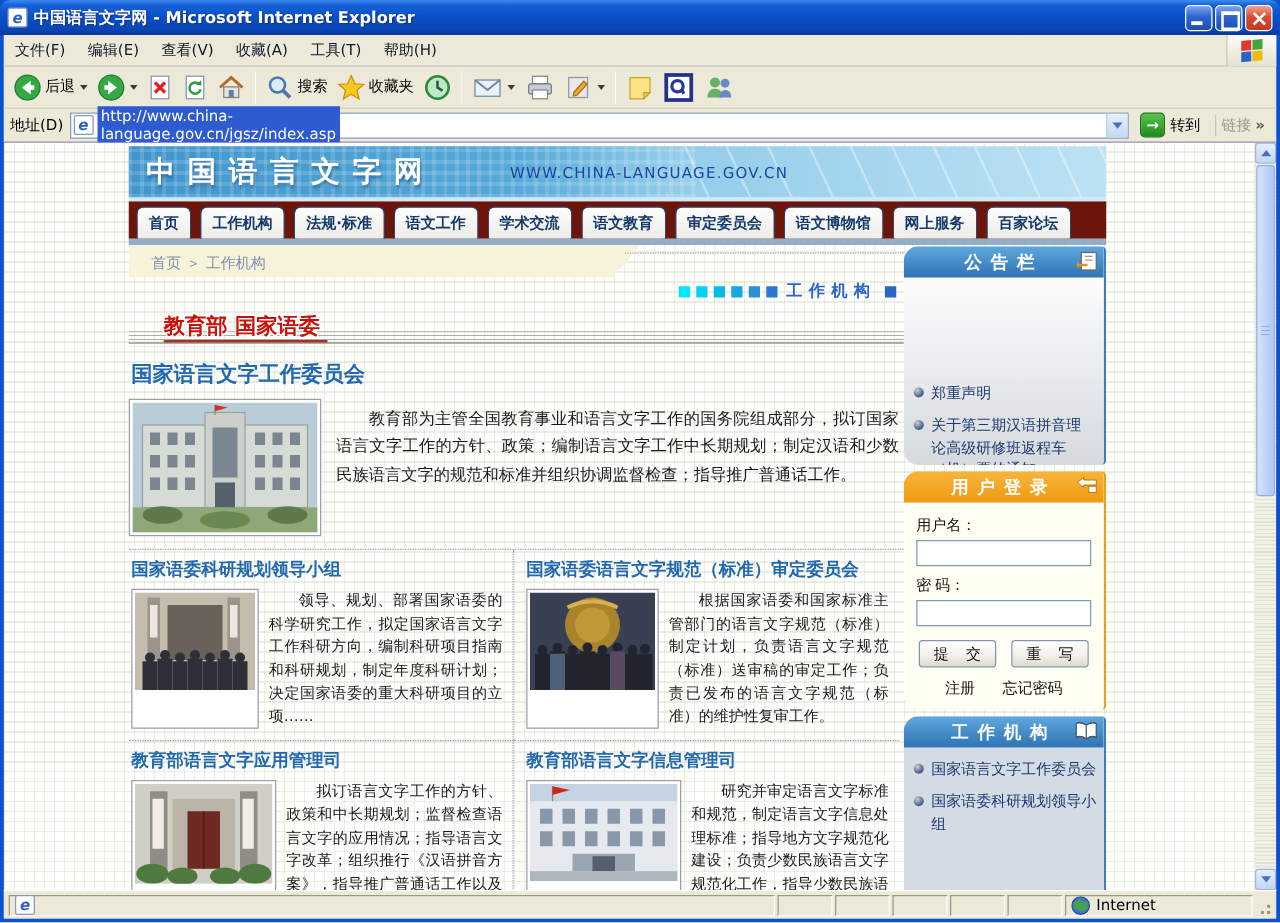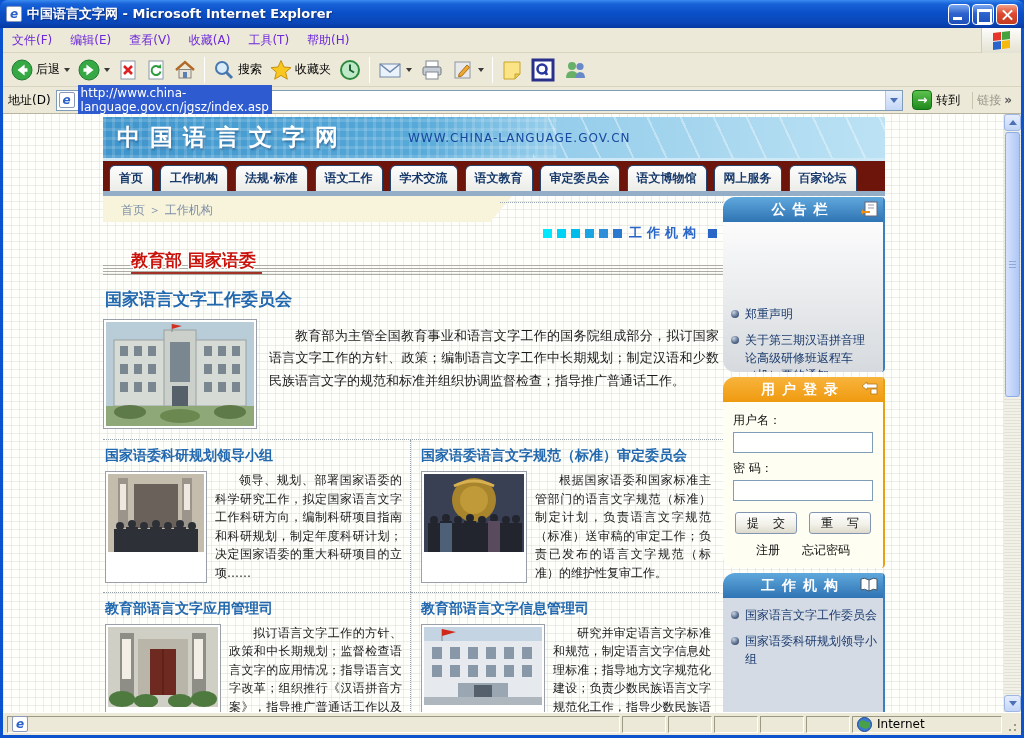--- a/index.html
+++ b/index.html
@@ -19,21 +19,21 @@
     background:linear-gradient(180deg,#7CA8F0,#2E63CE 45%,#1E4FB8); }
   .wbtn.close { background:linear-gradient(180deg,#F2A188,#DD4A30 45%,#C23A20); }
   .wbtn.min::after { content:""; position:absolute; left:4px; bottom:4px; width:9px; height:3px; background:#FFF; }
   .wbtn.max::after { content:""; position:absolute; left:4px; top:4px; width:11px; height:10px; border:2px solid #FFF; border-top-width:3px; }
   .wbtn.close::before,.wbtn.close::after { content:""; position:absolute; left:4px; top:9px; width:13px; height:2px; background:#FFF; }
   .wbtn.close::before { transform:rotate(45deg); }
   .wbtn.close::after { transform:rotate(-45deg); }
 
   
   .menubar { height:25px; background:#ECE9D8; display:flex; align-items:center; border-bottom:1px solid #D8D4C0; }
-  .menubar .mitem { padding:3px 9px; color:#6d28d9;text-align:center; }
+  .menubar .mitem { padding:3px 9px; color:#0f172a;text-align:center; }
   .menubar .spring { flex:1; }
   .winlogo { width:40px; height:25px; background:linear-gradient(180deg,#FDFDFB,#E4E2D2); display:flex; align-items:center; justify-content:center; border-left:1px solid #D0CCB8; }
   .flag { display:grid; grid-template-columns:8px 8px; grid-template-rows:8px 8px; gap:1px; transform:skewY(-6deg); }
   .flag i:nth-child(1){background:#E6352A;} .flag i:nth-child(2){background:#45A33E;}
   .flag i:nth-child(3){background:#2A63C9;} .flag i:nth-child(4){background:#F5B80C;}
 
   
   .toolbar { height:34px; background:#ECE9D8; display:flex; align-items:center; padding:2px 4px; border-bottom:1px solid #D8D4C0; }
   .tbtn { display:flex; align-items:center; gap:3px; padding:2px 4px; border-radius:3px; color:#000; }
   .tsep { width:1px; height:26px; background:#C9C5B0; border-right:1px solid #FFF; margin:0 4px; }
@@ -121,21 +121,21 @@
     background:linear-gradient(180deg,#5FA8DC,#2F74B4); color:#FFF; font-weight:bold; font-size:14px; letter-spacing:7px; }
   .sbox.orange .shead { background:linear-gradient(180deg,#F8B43C,#EF9A10); }
   .shead .hico { position:absolute; right:5px; top:4px; }
   .sbody { font-size:12px; color:#1B3B6E; }
   .sbody.announce { background:linear-gradient(180deg,#FCFCFC,#D6DADE); height:150px; padding:84px 8px 0 8px; }
   .sbody.orgs { background:#D5DBE5; padding:9px 6px 6px 8px; flex:1; }
   .sitem { display:flex; gap:6px; margin-bottom:9px; line-height:1.45; }
   .bullet { flex:none; width:8px; height:8px; border-radius:50%; margin-top:4px;
     background:radial-gradient(circle at 35% 30%,#C7D2E0,#54688A 60%,#2C3C58); }
   .sbody.login { background:#FFFEF2; padding:7px 10px 9px; color:#111; }
-  .sbody.login label { display:block; margin:3px 0 3px; font-size:12px; }
+  .sbody.login label { display:block; margin:3px 0 3px; font-size:12px;font-family:Liberation Serif, serif; }
   .sbody.login input { width:100%; height:21px; border:1px solid #7F9DB9; background:#FFF; margin-bottom:4px; }
   .btnrow { display:flex; justify-content:space-between; margin:7px 2px 8px; }
   .xpbtn { width:62px; height:22px; font-size:12px; letter-spacing:5px; padding-left:5px; color:#111;
     background:linear-gradient(180deg,#FFFFFF,#F1F0E8 60%,#DDD9CC); border:1px solid #8296B4; border-radius:3px;
     font-family:"DejaVu Sans", sans-serif; }
   .linkrow { display:flex; justify-content:center; gap:22px; color:#111; }
   .linkrow span { cursor:pointer; }
   .sidebar .grow { flex:1; display:flex; flex-direction:column; }
 
   

